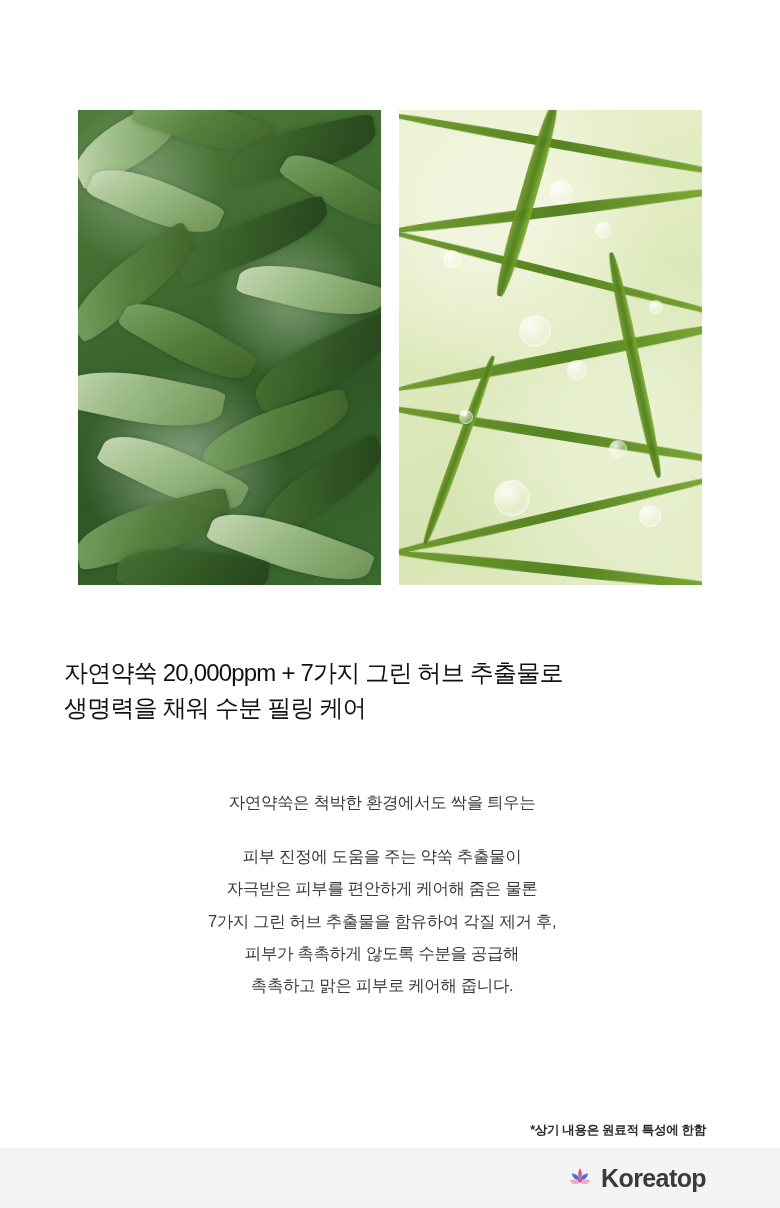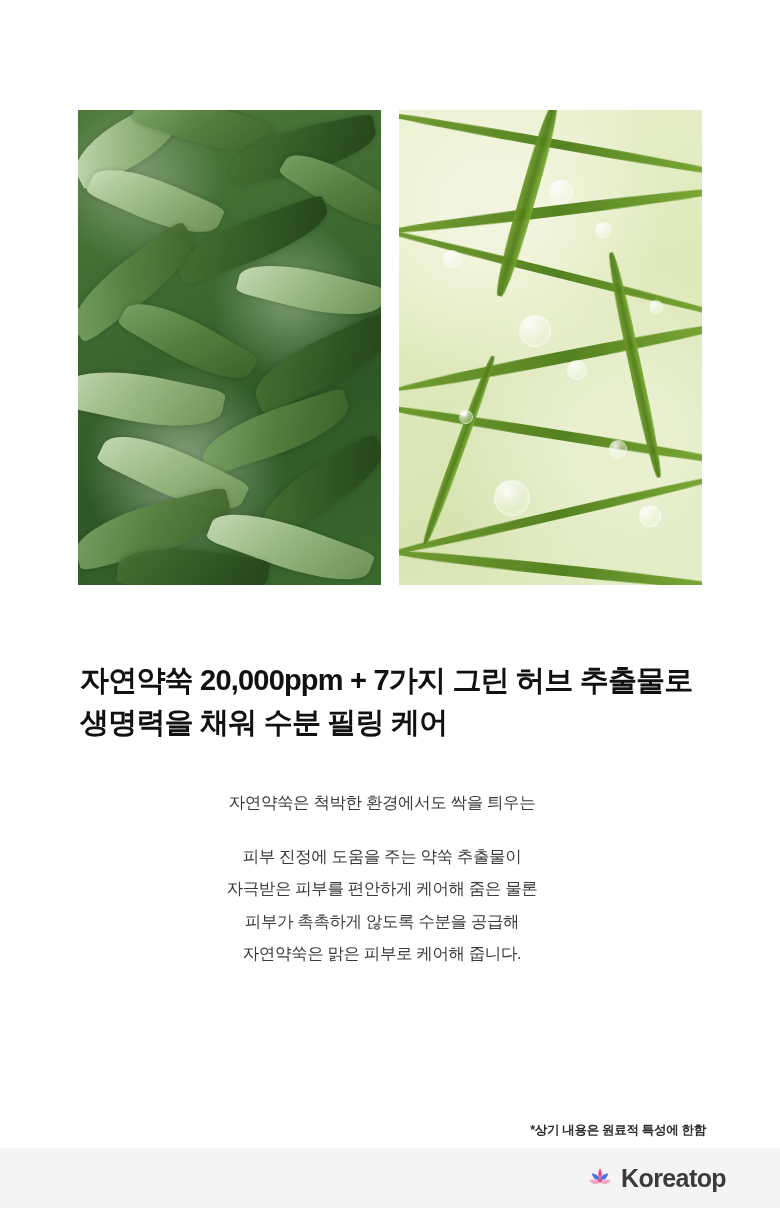--- a/index.html
+++ b/index.html
@@ -86,25 +86,25 @@
     position: absolute;
     border-radius: 50%;
     background: radial-gradient(circle at 35% 30%, rgba(255,255,255,0.85), rgba(255,255,255,0.15) 60%, rgba(255,255,255,0.05) 100%);
     border: 1px solid rgba(255,255,255,0.55);
     box-shadow: inset 0 0 6px rgba(255,255,255,0.6);
   }
 
   
   .headline {
     position: absolute;
-    left: 80px;
+    left: 64px;
     top: 640px;
     width: 650px;
-    font-size: 29px;
-    font-weight: bold;
+    font-size: 24px;
+    font-weight: normal;
     line-height: 1.45;
     letter-spacing: -0.8px;
     color: #111111;
   }
   .headline .line {
     display: block;
     white-space: nowrap;
   }
 
   
@@ -144,21 +144,21 @@
   .brandbar {
     position: absolute;
     left: 0;
     bottom: 0;
     width: 780px;
     height: 60px;
     background: #f4f4f4;
     display: flex;
     align-items: center;
     justify-content: flex-end;
-    padding-right: 54px;
+    padding-right: 74px;
     box-sizing: border-box;
   }
   .brand {
     display: flex;
     align-items: center;
     gap: 8px;
   }
   .brand-mark {
     width: 26px;
     height: 26px;
@@ -232,22 +232,23 @@
     <span class="line">생명력을 채워 수분 필링 케어</span>
   </h1>
 
   <div class="body-copy">
     <p class="para">
       <span class="line">자연약쑥은 척박한 환경에서도 싹을 틔우는</span>
     </p>
     <p class="para">
       <span class="line">피부 진정에 도움을 주는 약쑥 추출물이</span>
       <span class="line">자극받은 피부를 편안하게 케어해 줌은 물론</span>
+      <span class="line">7가지 그린 허브 추출물을 함유하여 각질 제거 후,</span>
       <span class="line">피부가 촉촉하게 않도록 수분을 공급해</span>
-      <span class="line">자연약쑥은 맑은 피부로 케어해 줍니다.</span>
+      <span class="line">촉촉하고 맑은 피부로 케어해 줍니다.</span>
     </p>
   </div>
 
   <div class="footnote">*상기 내용은 원료적 특성에 한함</div>
 
   <div class="brandbar">
     <div class="brand">
       <span class="brand-mark">
         <svg viewBox="0 0 32 32" width="26" height="26" aria-hidden="true">
           <path d="M16 4 C19 9 19 13 16 17 C13 13 13 9 16 4 Z" fill="#e84a8a"></path>

